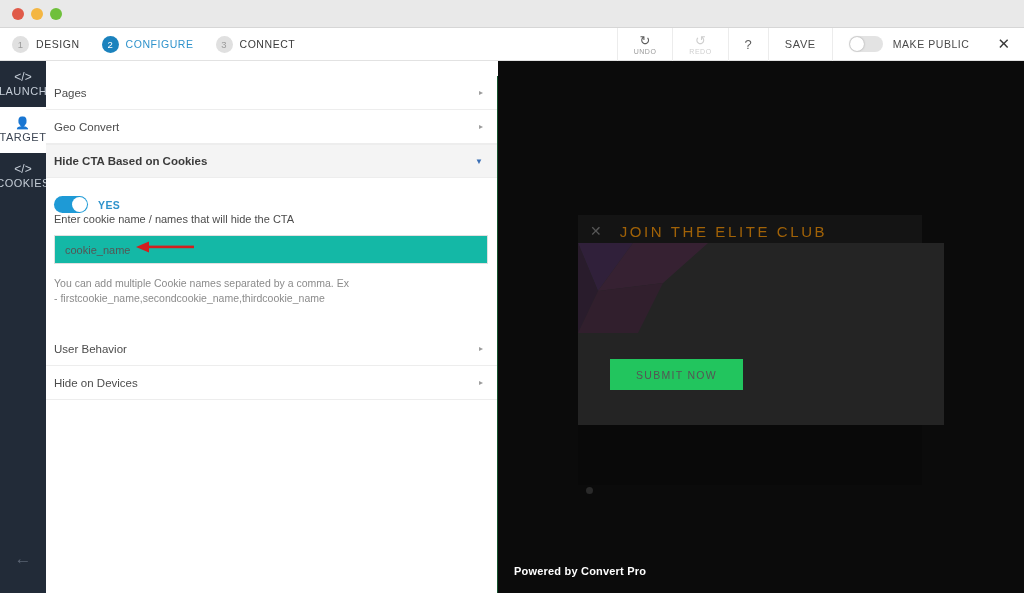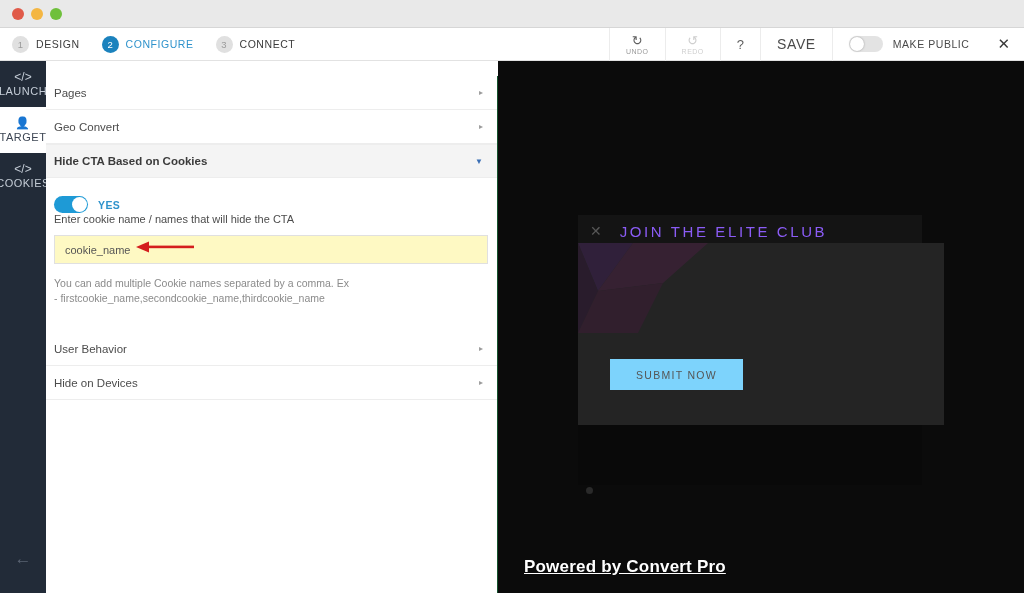--- a/index.html
+++ b/index.html
@@ -44,21 +44,21 @@
 
   .topactions { display: flex; align-items: center; height: 33px; }
   .ta {
     display: flex; flex-direction: column; align-items: center; justify-content: center;
     height: 33px; padding: 0 16px; border-left: 1px solid #ececec;
     cursor: pointer; color: #6a6a6a;
   }
   .ta .glyph { font-size: 13px; line-height: 13px; color: #5e5e5e; }
   .ta .sub { font-size: 7px; letter-spacing: .5px; margin-top: 1px; color: #9a9a9a; }
   .ta.disabled .glyph, .ta.disabled .sub { color: #cfcfcf; }
-  .ta-save { font-size: 14px; letter-spacing: .6px; color: #4a4a4a; text-align: center; }
+  .ta-save { font-size: 11px; letter-spacing: .6px; color: #4a4a4a; text-align: center; }
   .ta-qmark { font-size: 13px; color: #5e5e5e; }
 
   .makepublic {
     display: flex; align-items: center; gap: 10px;
     padding: 0 14px 0 16px; border-left: 1px solid #ececec; height: 33px;
     cursor: pointer;
   }
   .switch-off {
     width: 34px; height: 16px; border-radius: 9px; background: #e3e3e3;
     position: relative; flex: none;
@@ -115,21 +115,21 @@
     width: 34px; height: 17px; border-radius: 9px; background: #1e9ad6;
     position: relative; flex: none; cursor: pointer;
   }
   .switch-on::after {
     content: ""; position: absolute; right: 1px; top: 1px;
     width: 15px; height: 15px; border-radius: 50%; background: #ffffff;
   }
   .yes-label { font-size: 10.5px; font-weight: bold; letter-spacing: .4px; color: #2f93cc; }
   .field-label { font-size: 11px; color: #4c4c4c; margin-bottom: 10px; }
   .text-input {
-    width: 434px; height: 29px; border: 1px solid #e0e0e0; background: #fef9c3;
+    width: 434px; height: 29px; border: 1px solid #e0e0e0; background: #14b8a6;
     font-family: "Liberation Sans", sans-serif; font-size: 11px;
     color: #3b3b3b; padding: 0 10px; outline: none;
   }
   .text-input::placeholder { color: #555; }
   .help-text {
     margin-top: 12px; font-size: 10.5px; line-height: 15px; color: #8b8b8b;
     width: 300px;
   }
   .spacer { height: 16px; }
 
@@ -143,21 +143,21 @@
   .preview {
     position: absolute; left: 498px; top: 61px; width: 526px; height: 532px;
     background: #0b0b0b; overflow: hidden;
   }
   .pv-bar {
     position: absolute; left: 80px; top: 154px; width: 344px; height: 32px;
     background: #141414; display: flex; align-items: center; padding-left: 12px;
   }
   .pv-bar-x { color: #575757; font-size: 14px; margin-right: 18px; cursor: pointer; }
   .pv-bar-title {
-    color: #8b5cf6; font-size: 15px; letter-spacing: 2.6px;
+    color: #a16207; font-size: 15px; letter-spacing: 2.6px;
   }
   .pv-modal {
     position: absolute; left: 80px; top: 182px; width: 366px; height: 182px;
     background: #242424; overflow: hidden;
   }
   .pv-poly {
     position: absolute; left: 0; top: 0; width: 130px; height: 90px;
     opacity: .55;
   }
   .pv-heading {
@@ -169,35 +169,35 @@
     position: absolute; left: 32px; top: 116px; width: 302px; height: 31px;
     display: flex;
   }
   .pv-email {
     flex: 1; background: #2a2a2a; border: none; outline: none;
     font-family: "Liberation Sans", sans-serif; font-size: 10px;
     color: #4d4d4d; padding: 0 12px; letter-spacing: .4px;
   }
   .pv-email::placeholder { color: #4a4a4a; }
   .pv-submit {
-    width: 133px; background: #7dd3fc; border: none; cursor: pointer;
+    width: 133px; background: #22c55e; border: none; cursor: pointer;
     font-family: "Liberation Sans", sans-serif; font-size: 10.5px;
     letter-spacing: 1.3px; color: #555;
   }
   .pv-dark-strip {
     position: absolute; left: 80px; top: 364px; width: 344px; height: 60px;
     background: #090909;
   }
   .pv-dot {
     position: absolute; left: 88px; top: 426px; width: 7px; height: 7px;
     border-radius: 50%; background: #2a2a2a;
   }
   .pv-footer {
-    position: absolute; left: 26px; bottom: 16px;
-    font-size: 17px; font-weight: bold; color: #ffffff; letter-spacing: .2px; text-decoration: underline;
+    position: absolute; left: 16px; bottom: 16px;
+    font-size: 11px; font-weight: bold; color: #ffffff; letter-spacing: .2px;
   }
 </style>
 </head>
 <body>
 
 <div id="app">
 
   <div class="titlebar">
     <div class="lights">
       <div class="light red"></div>

